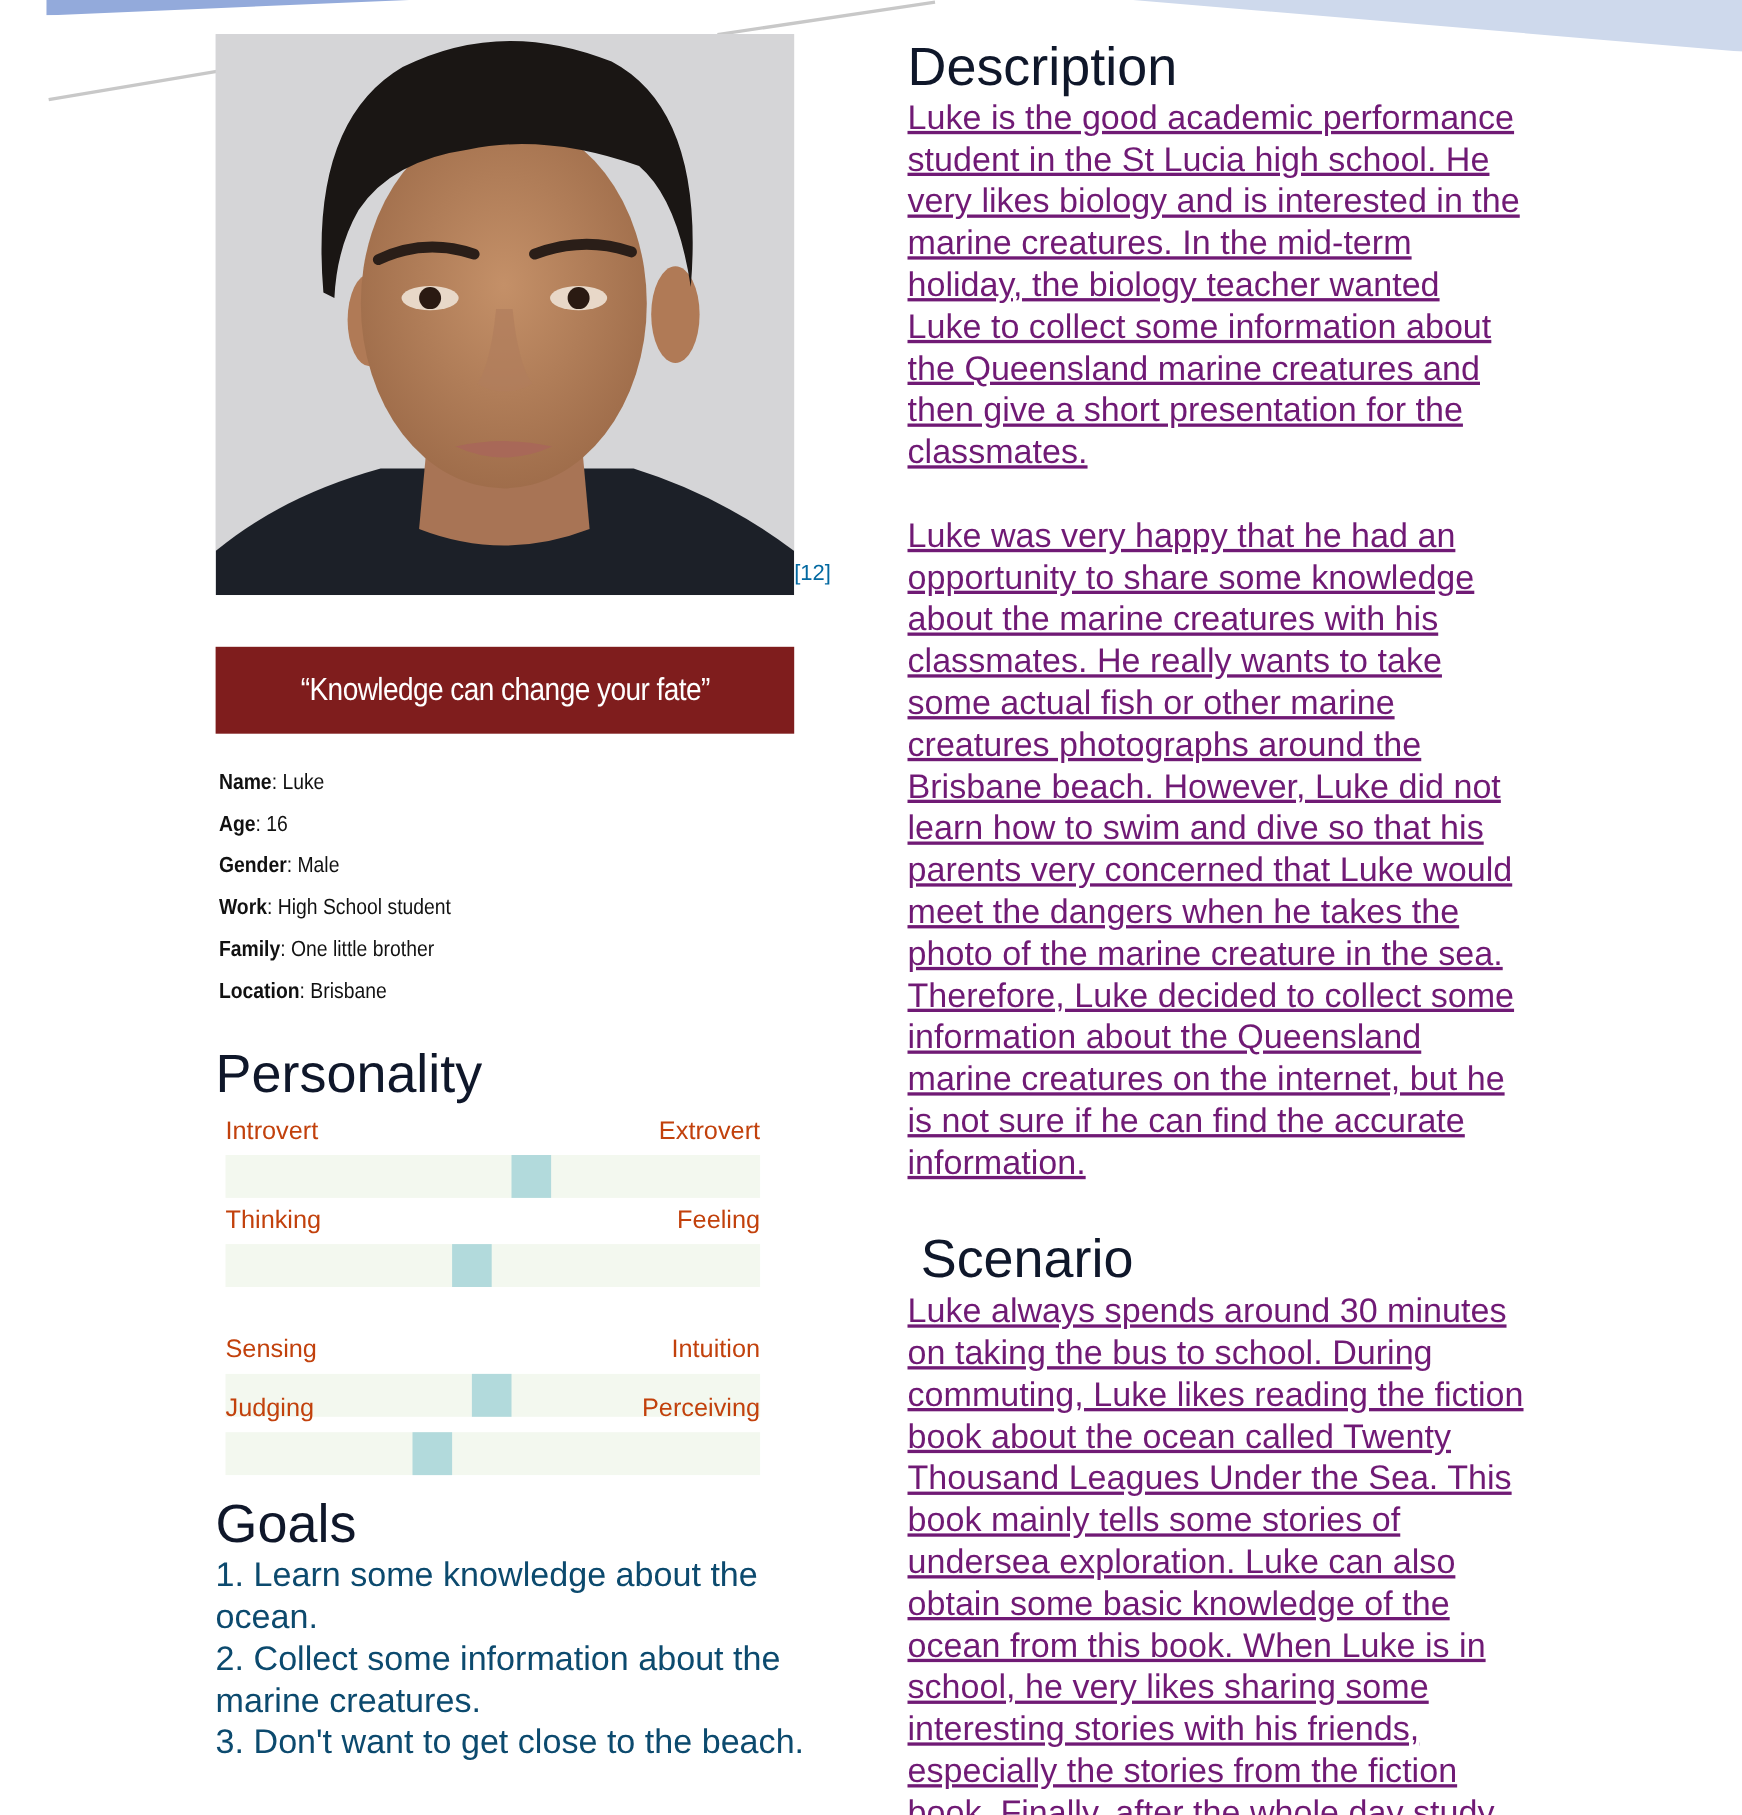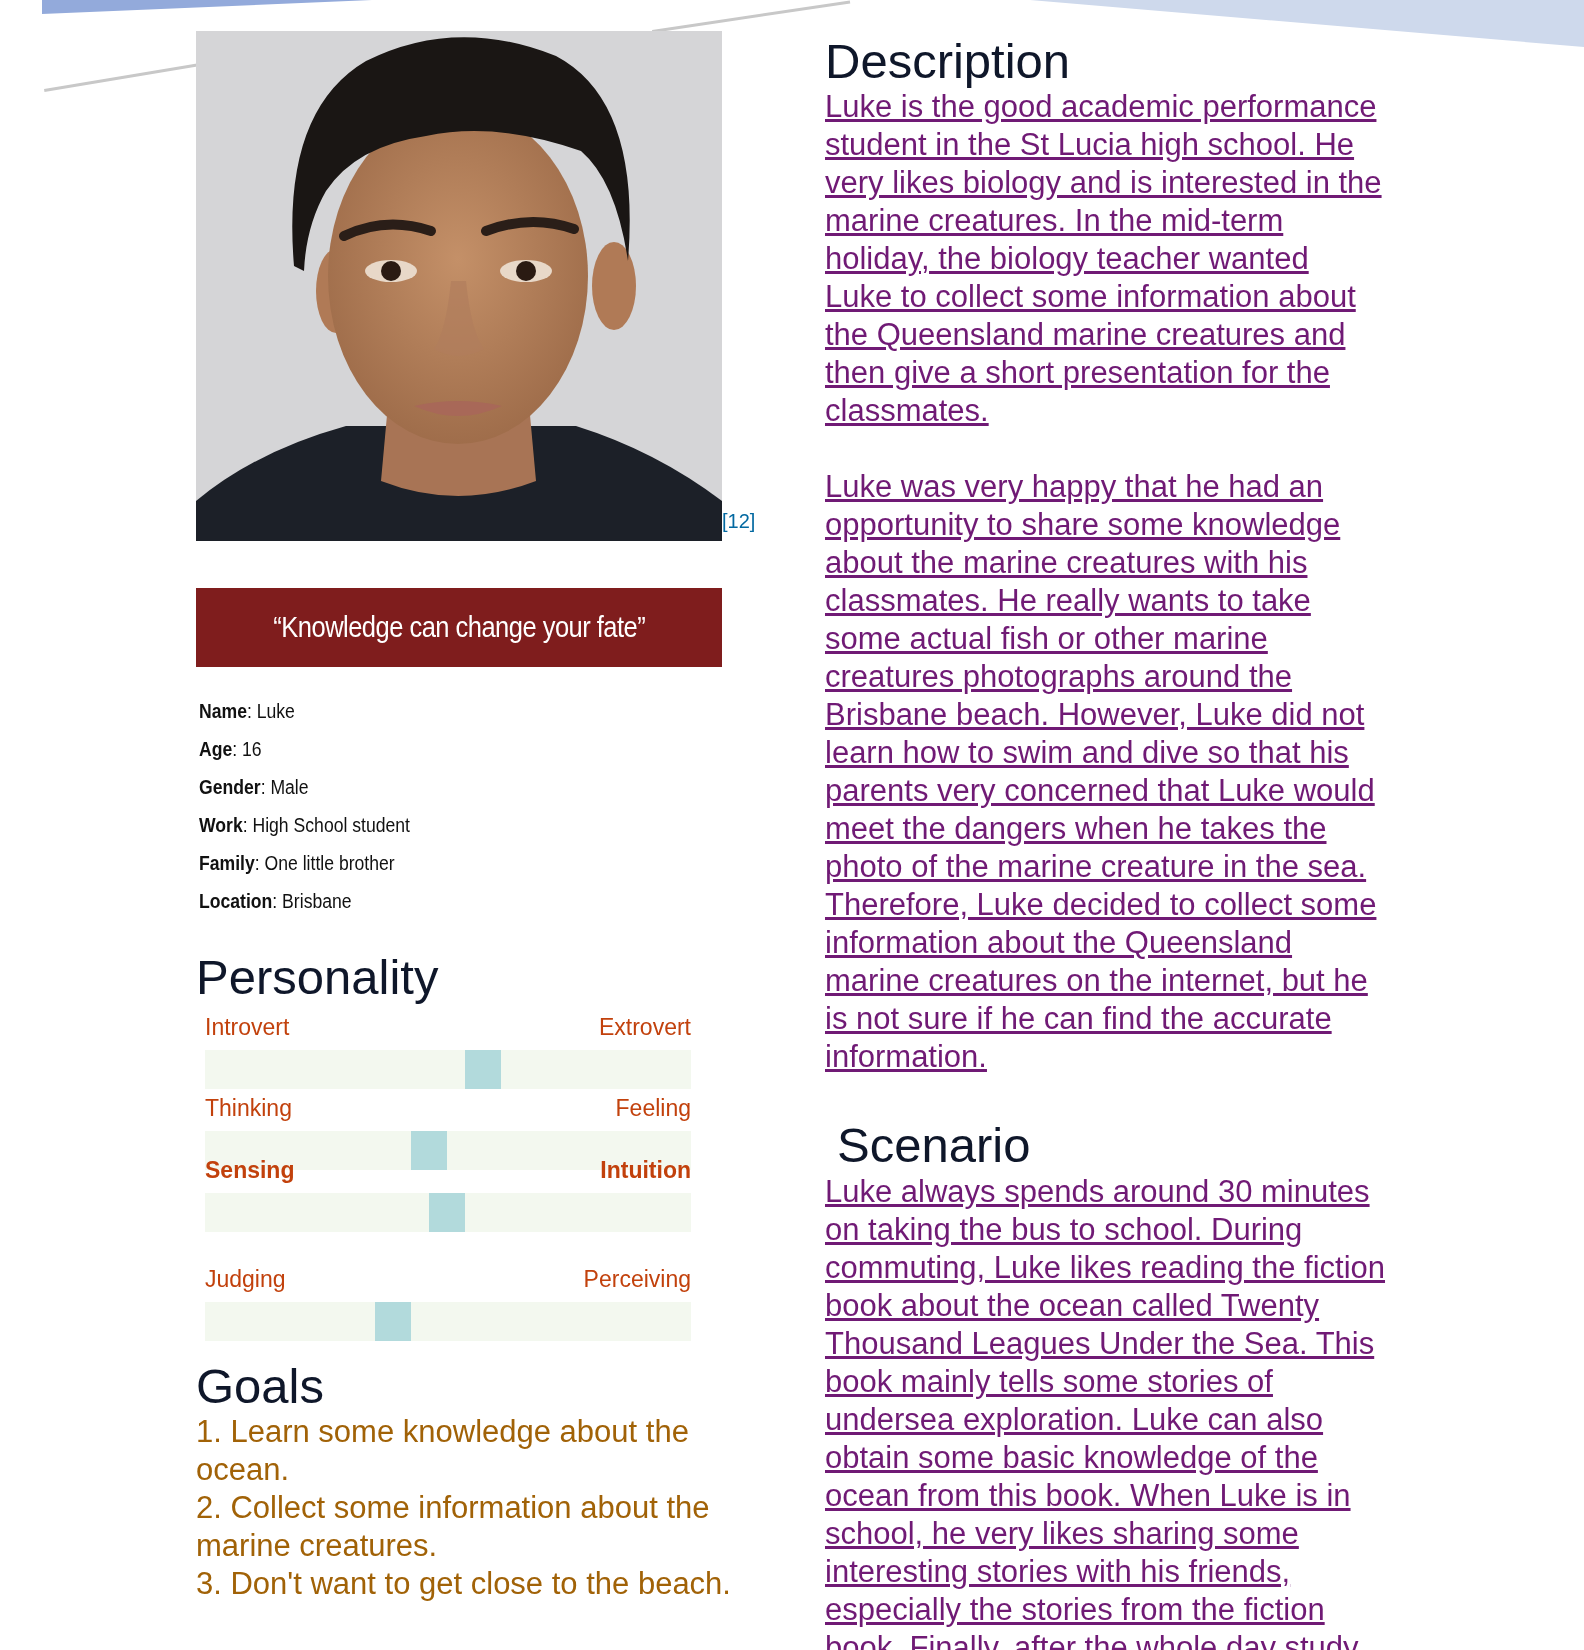--- a/index.html
+++ b/index.html
@@ -66,21 +66,21 @@
   .trait-bar {
     position:relative; height:39px; background:#f3f8ef; margin-top:8px;
   }
   .trait-marker {
     position:absolute; top:0; width:36px; height:39px; background:#b2dadc;
   }
 
   
   .goals {
     position:absolute; left:196px; top:1413px; width:600px;
-    font-size:31px; line-height:38px; color:#a16207;
+    font-size:31px; line-height:38px; color:#0c4a6e;
   }
 
   
   .rcol { position:absolute; left:825px; width:610px; }
   .body-text {
     font-size:31px; line-height:38px; color:#701a75;text-decoration:underline;
   }
   .para { margin:0; white-space:pre-line; }
 </style>
 </head>
@@ -155,21 +155,21 @@
 <div class="trait-row" style="top:1093px;">
   <div class="trait-labels">
       <span>Thinking</span>
       <span>Feeling</span>
     </div>
   <div class="trait-bar">
       <div class="trait-marker" style="left:206px;"></div>
     </div>
 </div>
 
-<div class="trait-row" style="top:1155px;font-weight:bold;">
+<div class="trait-row" style="top:1211px;">
   <div class="trait-labels">
       <span>Sensing</span>
       <span>Intuition</span>
     </div>
   <div class="trait-bar">
       <div class="trait-marker" style="left:224px;"></div>
     </div>
 </div>
 
 <div class="trait-row" style="top:1264px;">

